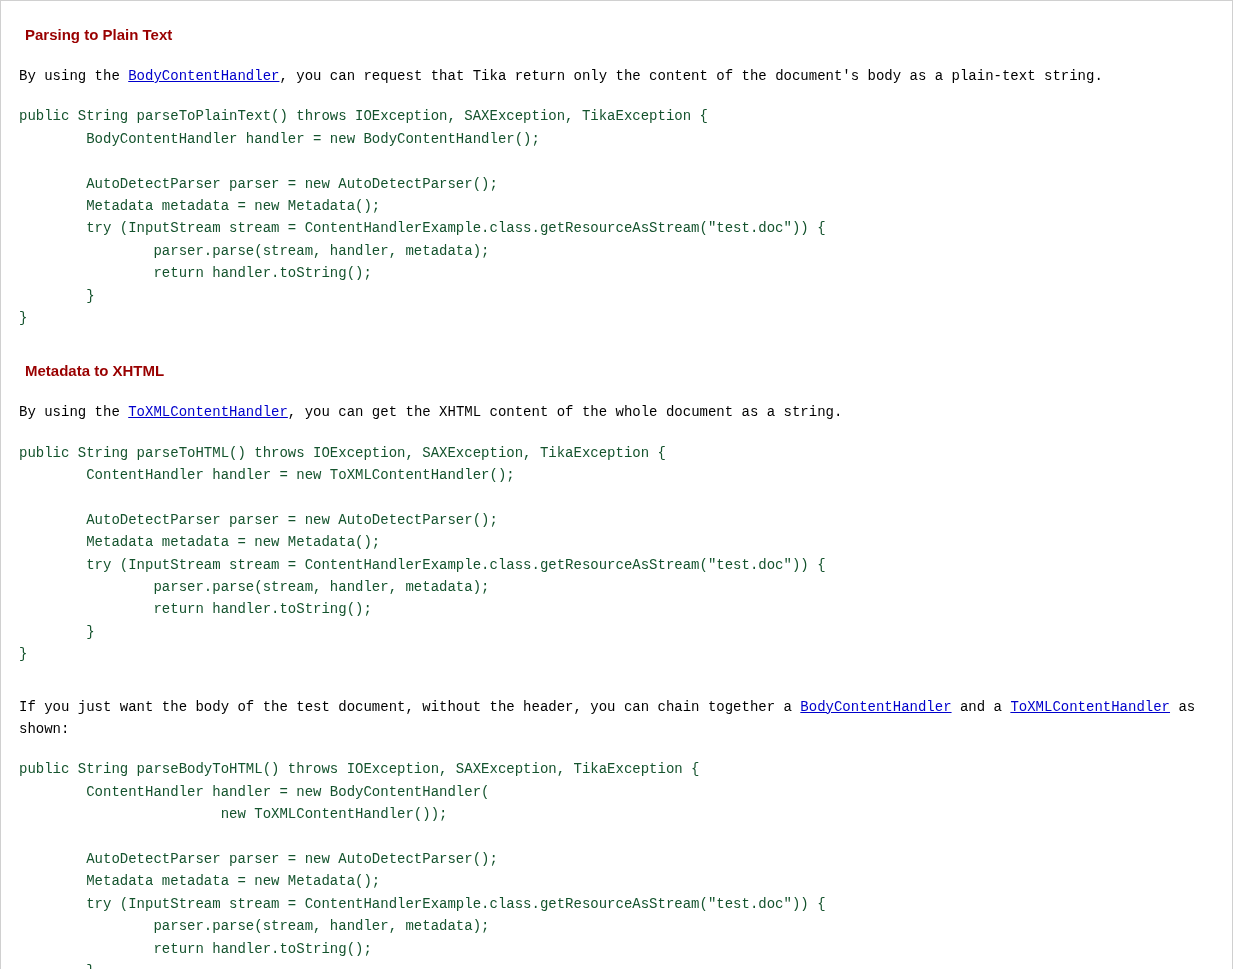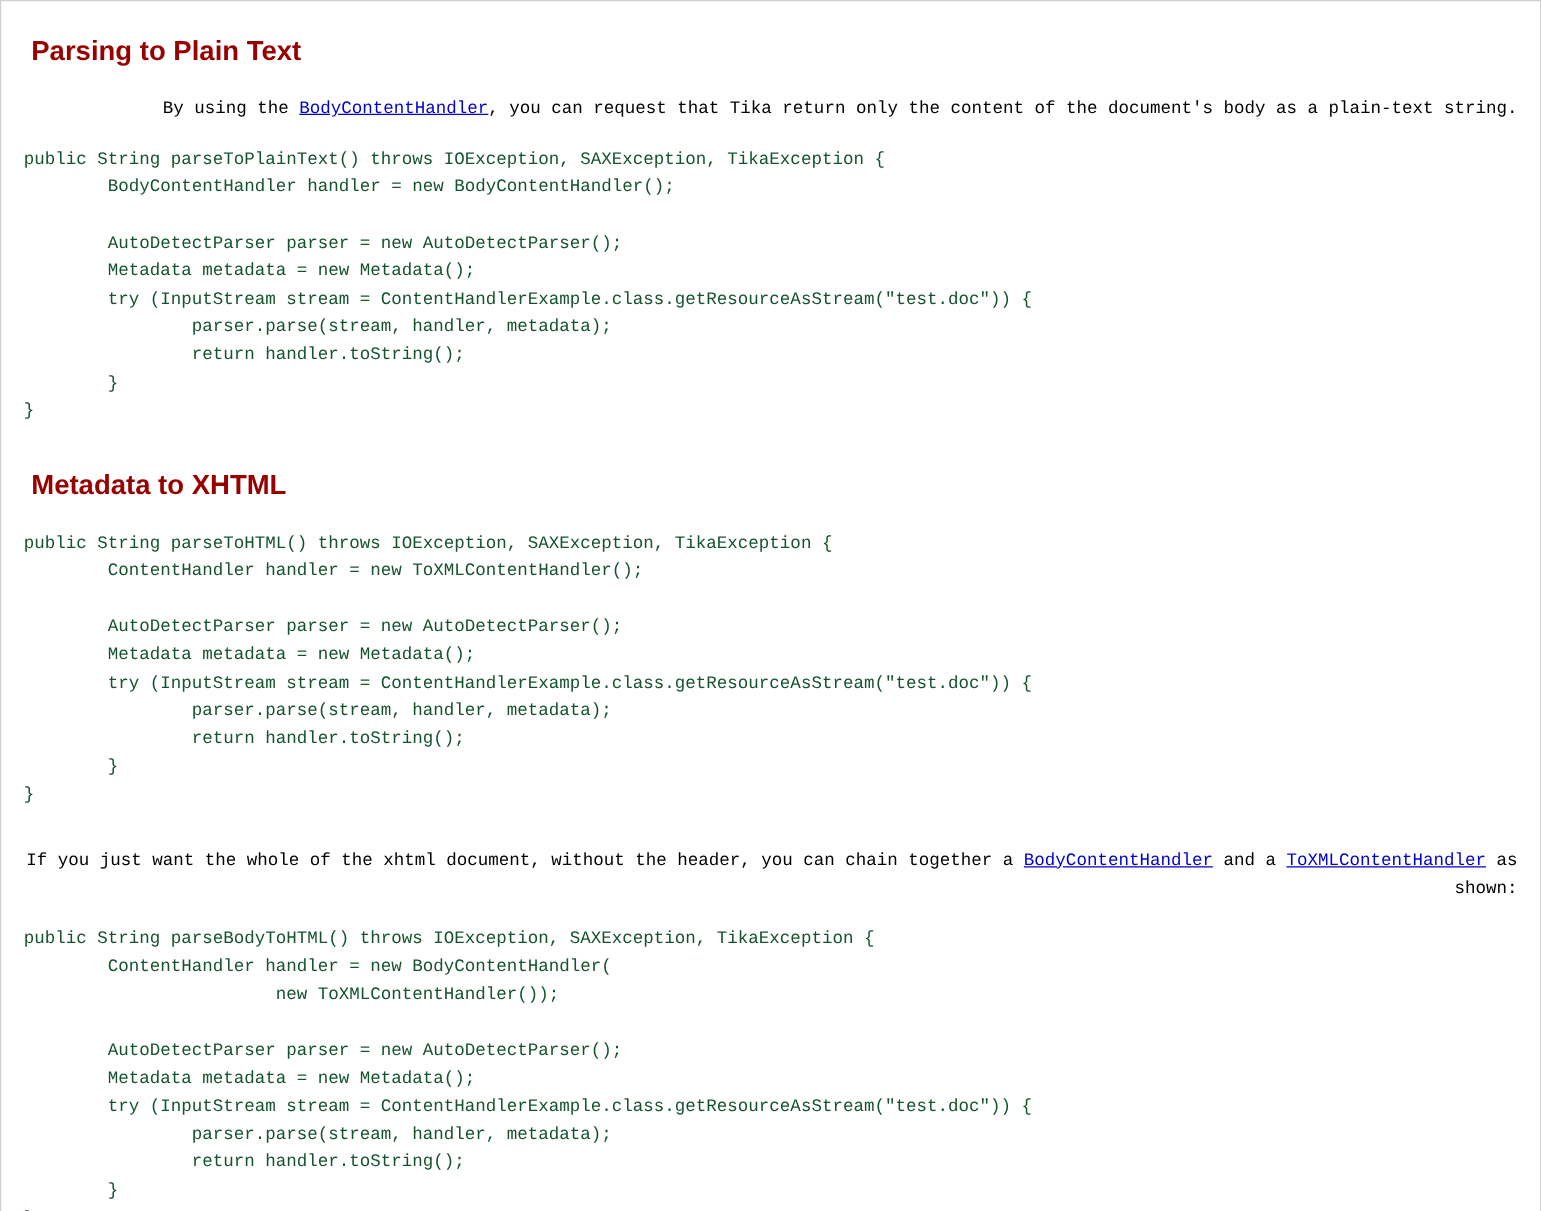--- a/index.html
+++ b/index.html
@@ -17,29 +17,28 @@
       border-left: 1px solid #d0d0d0;
       border-right: 1px solid #d0d0d0;
       border-top: 1px solid #d0d0d0;
     }
     .content {
       padding: 22px 18px 18px 18px;
     }
     h2.section-heading {
       color: #990000;
       font-family: Arial, Helvetica, sans-serif;
-      font-size: 22px;
+      font-size: 15px;
       font-weight: bold;
       margin-bottom: 18px;
       margin-left: 6px;
     }
     .para {
       color: #000000;
       margin-bottom: 18px;
-      text-align: right;
     }
     a.link {
       color: #0000cc;
       text-decoration: underline;
     }
     pre.code-block {
       font-family: "Courier New", Courier, monospace;
       white-space: pre;
       color: #14532d;
       margin-bottom: 30px;
@@ -62,34 +61,37 @@
         AutoDetectParser parser = new AutoDetectParser();
         Metadata metadata = new Metadata();
         try (InputStream stream = ContentHandlerExample.class.getResourceAsStream("test.doc")) {
                 parser.parse(stream, handler, metadata);
                 return handler.toString();
         }
 }</pre>
 
   <h2 class="section-heading">Metadata to XHTML</h2>
 
+  <div class="para">
+    <span>By using the </span><a href="#" class="link">ToXMLContentHandler</a><span>, you can get the XHTML content of the whole document as a string.</span>
+  </div>
 
   <pre class="code-block">public String parseToHTML() throws IOException, SAXException, TikaException {
         ContentHandler handler = new ToXMLContentHandler();
 
         AutoDetectParser parser = new AutoDetectParser();
         Metadata metadata = new Metadata();
         try (InputStream stream = ContentHandlerExample.class.getResourceAsStream("test.doc")) {
                 parser.parse(stream, handler, metadata);
                 return handler.toString();
         }
 }</pre>
 
   <div class="para">
-    <span> If you just want the whole of the xhtml document, without the header, you can chain together a </span><a href="#" class="link">BodyContentHandler</a><span> and a </span><a href="#" class="link">ToXMLContentHandler</a><span> as shown:</span>
+    <span> If you just want the body of the test document, without the header, you can chain together a </span><a href="#" class="link">BodyContentHandler</a><span> and a </span><a href="#" class="link">ToXMLContentHandler</a><span> as shown:</span>
   </div>
 
   <pre class="code-block">public String parseBodyToHTML() throws IOException, SAXException, TikaException {
         ContentHandler handler = new BodyContentHandler(
                         new ToXMLContentHandler());
 
         AutoDetectParser parser = new AutoDetectParser();
         Metadata metadata = new Metadata();
         try (InputStream stream = ContentHandlerExample.class.getResourceAsStream("test.doc")) {
                 parser.parse(stream, handler, metadata);

